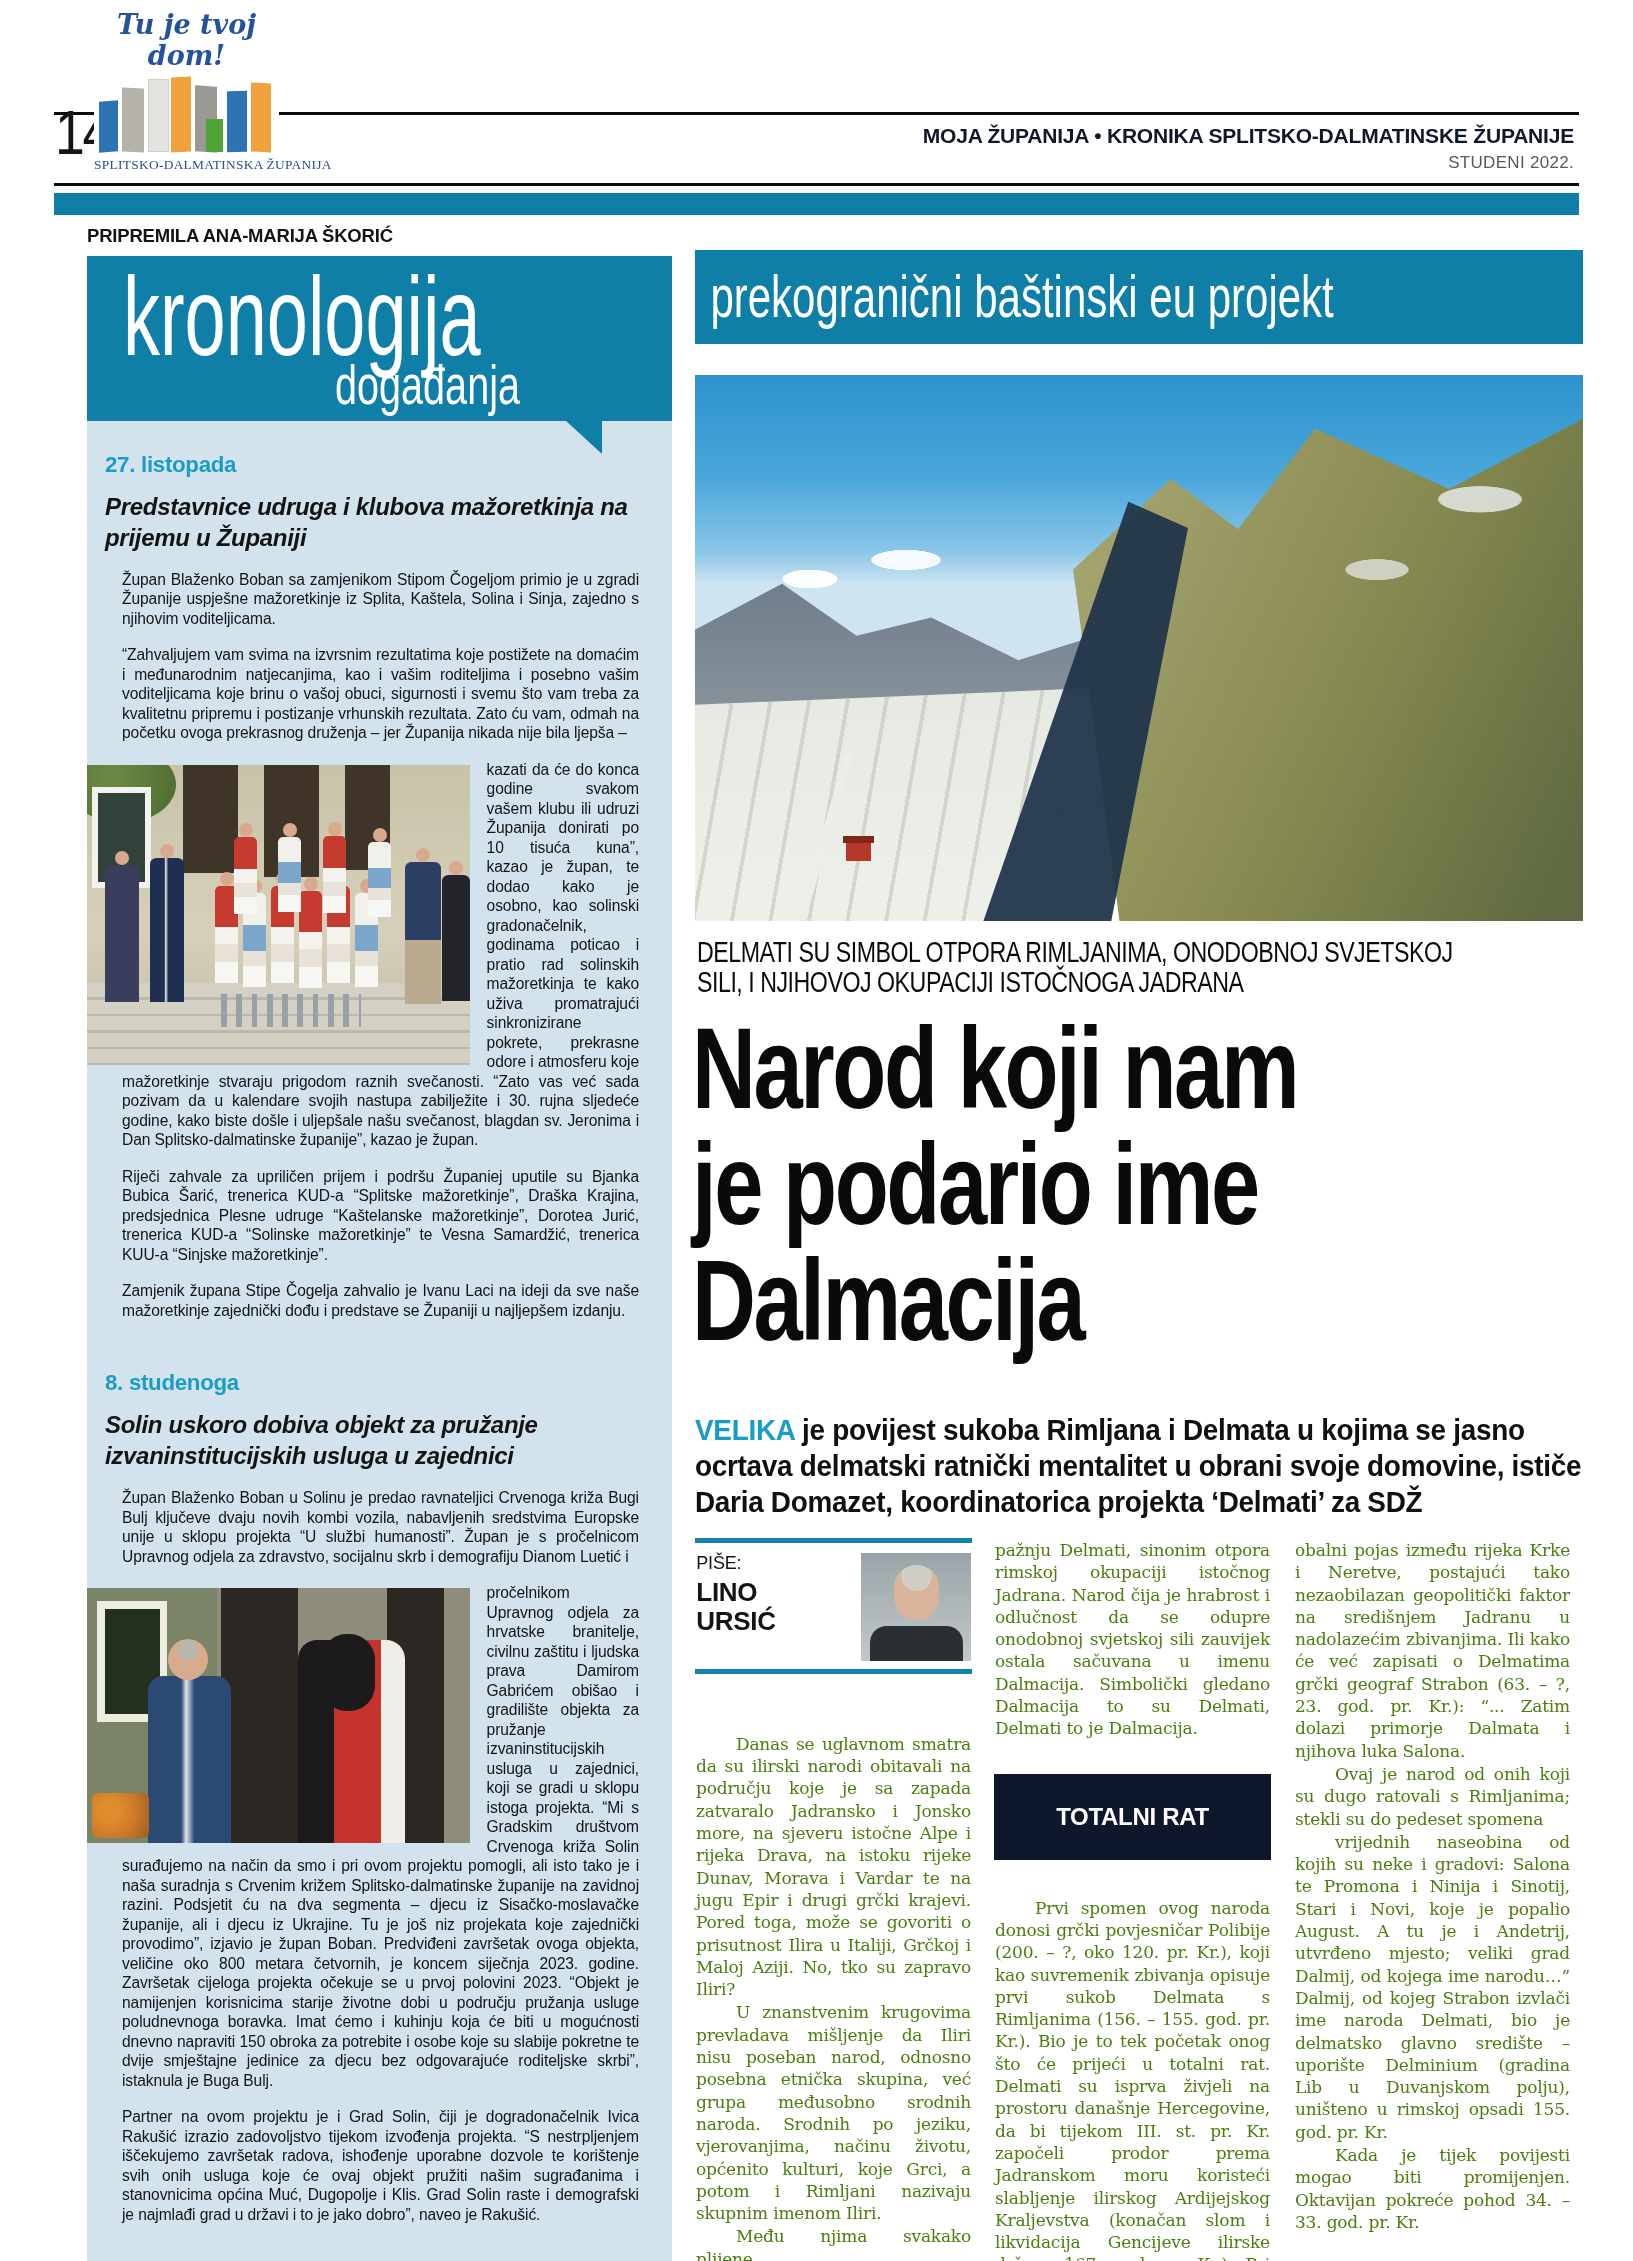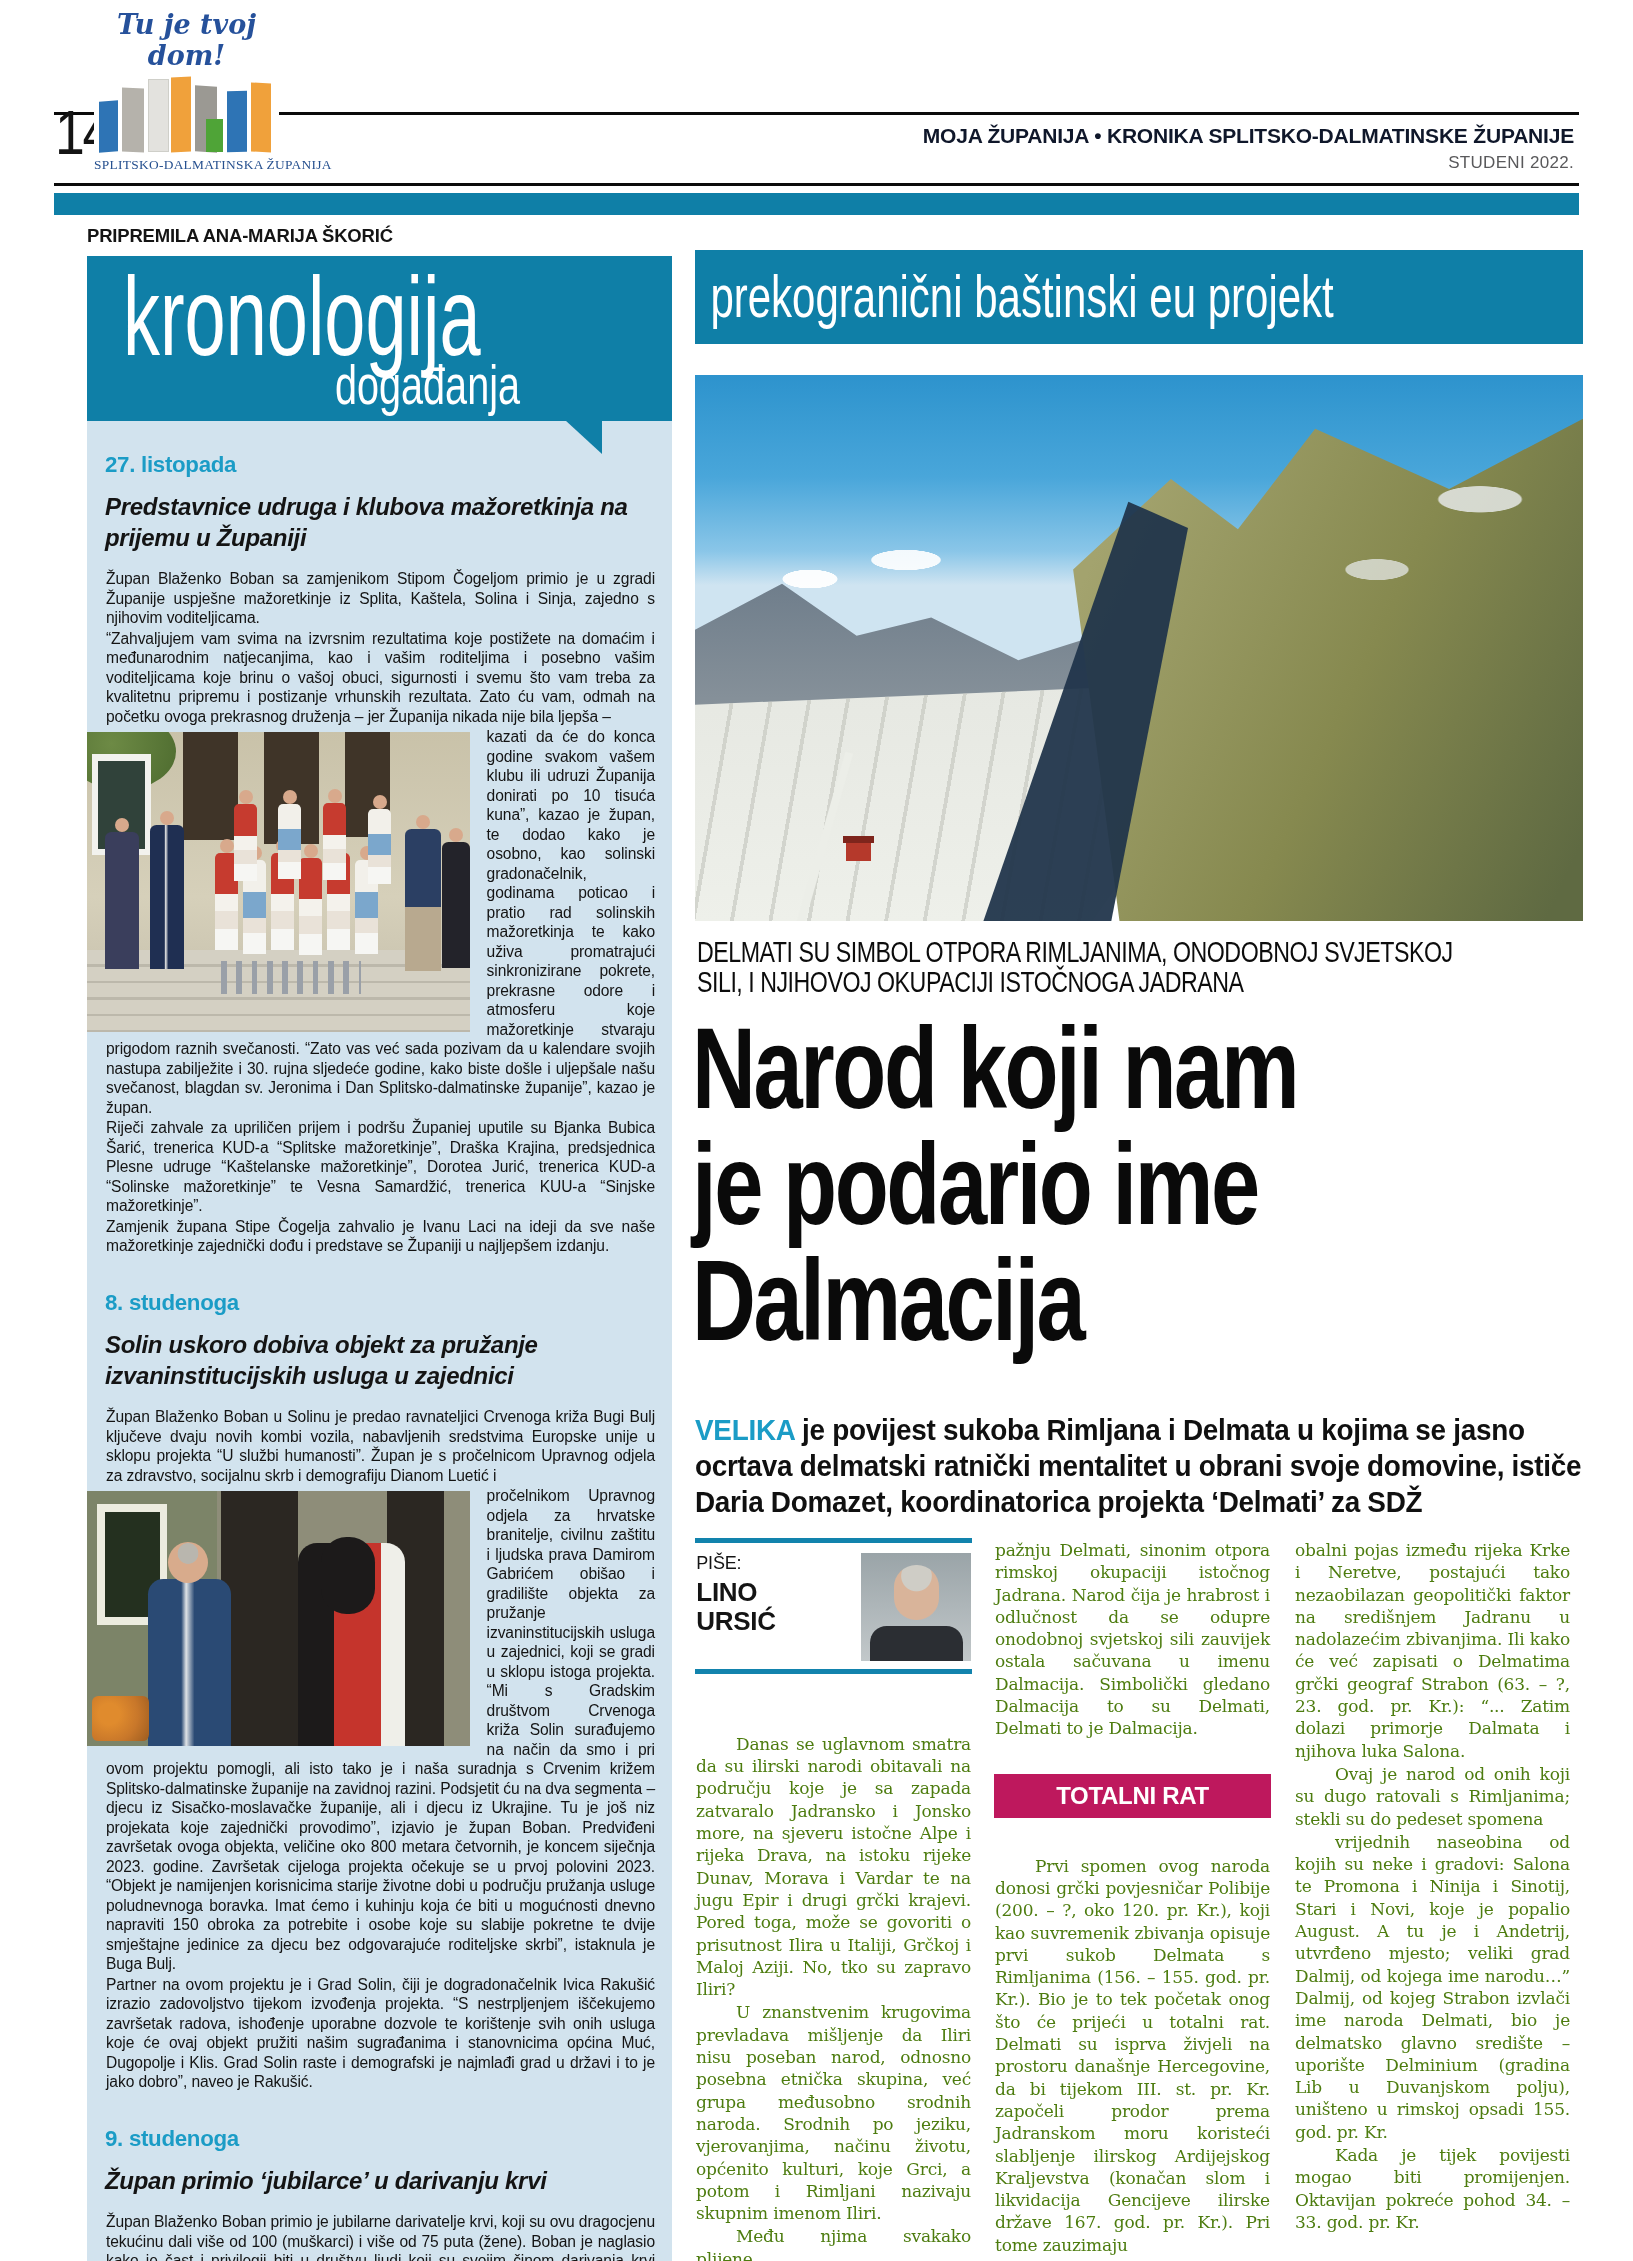--- a/index.html
+++ b/index.html
@@ -39,21 +39,21 @@
               letter-spacing:0;transform:scaleX(.66);transform-origin:0 0;white-space:nowrap;}
   #kron-line2{position:absolute;left:248px;top:97px;color:#fff;font-size:55px;
               transform:scaleX(.72);transform-origin:0 0;white-space:nowrap;}
   #kron-tail{position:absolute;right:70px;bottom:-33px;width:0;height:0;
              border-top:34px solid #0f7fa7;border-left:37px solid transparent;z-index:2;}
   #panel{background:#d2e3ee;padding:31px 16px 29px 18px;}
   .date-head{color:#1b9cc6;font-size:22.3px;font-weight:bold;letter-spacing:-0.3px;margin:0 0 12.8px;}
   .sec + .sec .date-head{margin-top:33px;}
   .art-title{font-size:24px;font-style:italic;font-weight:bold;line-height:31px;
              letter-spacing:-0.3px;margin:0 0 16.6px;padding-right:25.5px;}
-  .pbody{font-size:15.6px;line-height:19.5px;text-align:justify;margin:1px;letter-spacing:-0.1px;}
+  .pbody{font-size:15.6px;line-height:19.5px;text-align:justify;margin:17px;letter-spacing:-0.1px;}
   .sec::after{content:"";display:block;clear:both;}
 
   
   .panel-photo{float:left;position:relative;overflow:hidden;margin:5.1px 16.6px 6.4px -18px;}
   #photo-majorettes{width:383px;height:300px;background:linear-gradient(180deg,#c9c2a9 0%,#d6d0ba 55%,#c2bca9 100%);}
   .door{position:absolute;top:0;background:#3f3428;}
   .d1{left:96px;width:55px;height:108px;} .d2{left:177px;width:55px;height:112px;} .d3{left:258px;width:45px;height:105px;}
   #pm-window{position:absolute;left:5.1px;top:22px;width:59px;height:101px;background:#f2f2ee;}
   #pm-window::after{content:"";position:absolute;left:6.4px;top:6.4px;right:6.4px;bottom:6.4px;background:#30423a;}
   #pm-foliage{position:absolute;left:-19px;top:-19px;width:108px;height:77px;border-radius:50%;
@@ -147,22 +147,22 @@
   #photo-lino{position:relative;width:110px;height:108px;overflow:hidden;
        background:linear-gradient(180deg,#9aa4a8,#c2c8ca);}
   #lino-head{position:absolute;left:33px;top:11.5px;width:45px;height:55px;border-radius:22px;
        background:radial-gradient(circle at 50% 20%,#cfcdc6 30%,#d9b49a 32%);}
   #lino-body{position:absolute;left:9px;bottom:-6.4px;width:93px;height:42px;border-radius:16.6px 16.6px 0 0;
        background:#2b2e33;}
   .serif{font-family:"DejaVu Serif",serif;font-size:17px;line-height:22.3px;text-align:justify;
        margin:1px;letter-spacing:-0.2px;color:#4d7c0f;}
   .serif.ind{text-indent:40px;}
   #col1 .first{margin-top:59px;}
-  #subhead-box{background:#be185d;color:#fff;text-align:center;font-size:24px;font-weight:bold;
-       padding:8px 0;margin:34px 0 37px;letter-spacing:-0.3px;}
+  #subhead-box{background:#0f172a;color:#fff;text-align:center;font-size:24px;font-weight:bold;
+       padding:29px 0;margin:34px 0 37px;letter-spacing:-0.3px;}
 </style>
 </head>
 <body>
 
 <div id="page">
 
   <div id="rule1" class="rule"></div>
   <div id="rule2" class="rule"></div>
   <div id="teal-strip"></div>
   <div id="page-number">14</div>

